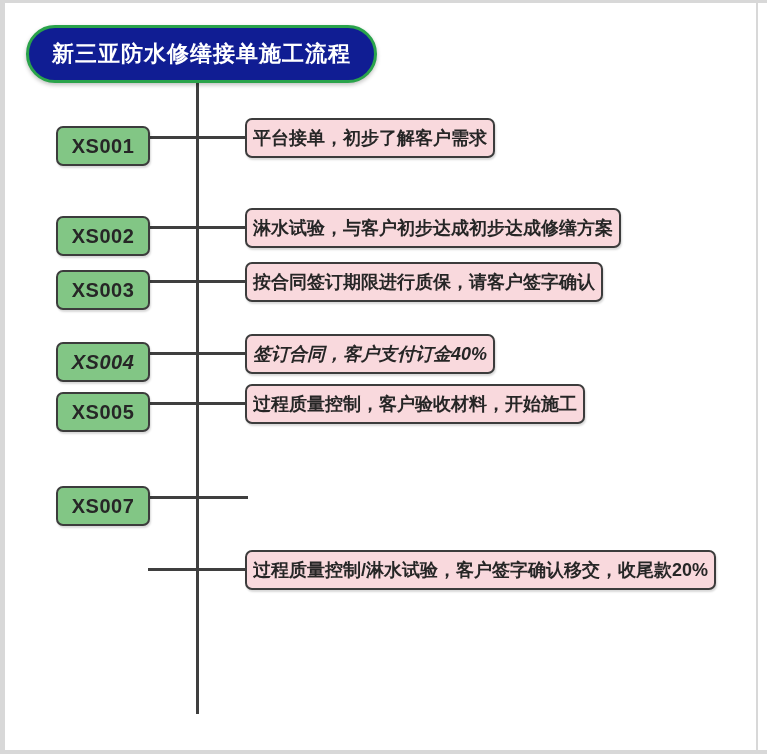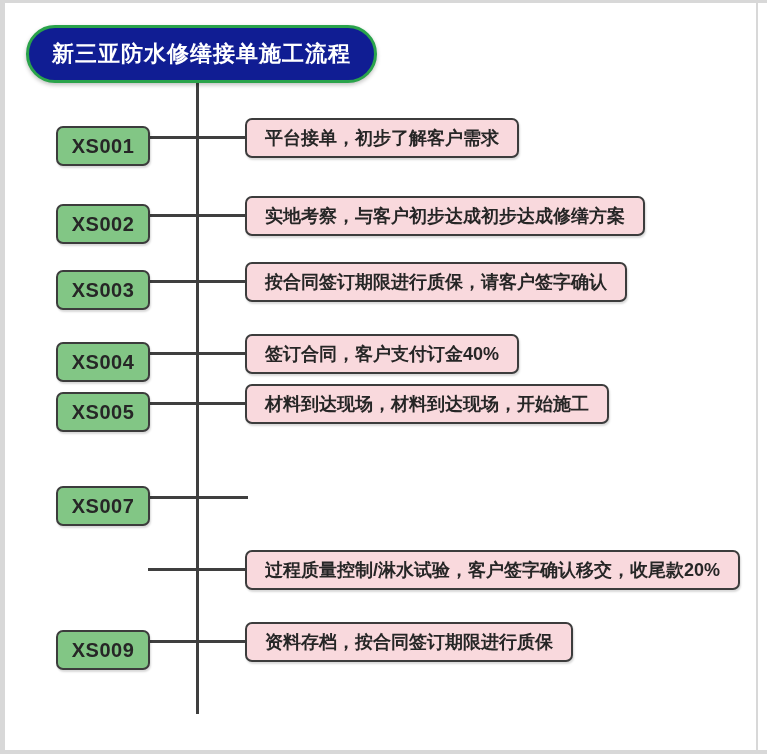--- a/index.html
+++ b/index.html
@@ -58,23 +58,23 @@
     position: absolute;
     left: 196px; top: 83px;
     width: 3px; height: 631px;
     background: var(--line);
     z-index: 1;
   }
 
   .rows { position: absolute; left: 0; top: 0; width: 100%; height: 100%; }
   .row { position: absolute; left: 0; width: 100%; height: 40px; }
   .row:nth-of-type(1) { top: 118px; }
-  .row:nth-of-type(2) { top: 196px; border-radius: 19px; }
+  .row:nth-of-type(2) { top: 208px; border-radius: 19px; }
   .row:nth-of-type(3) { top: 262px; }
-  .row:nth-of-type(4) { top: 334px; }
+  .row:nth-of-type(4) { top: 334px; font-style: italic; }
   .row:nth-of-type(5) { top: 384px; }
   .row:nth-of-type(6) { top: 478px; }
   .row:nth-of-type(7) { top: 550px; }
   .row:nth-of-type(8) { top: 622px; }
   .row:nth-of-type(9) { top: 694px; }
 
   .hline {
     position: absolute;
     left: 148px; top: 18px;
     width: 100px; height: 3px;
@@ -92,21 +92,21 @@
     font-size: 20px; font-weight: bold; letter-spacing: 0.5px;
     color: var(--box-text);
     box-shadow: 1px 2px 2px rgba(0,0,0,0.15);
     z-index: 2;
     margin-top: 8px;
   }
   .desc-box {
     position: absolute;
     left: 245px; top: 0;
     height: 40px;
-    padding: 0 18px;
+    padding: 0 6px;
     background: var(--desc-box-bg);
     border: 2.5px solid var(--box-border);
     border-radius: 7px;
     display: flex; align-items: center;
     font-size: 18px; font-weight: bold;
     color: var(--box-text);
     white-space: nowrap;
     box-shadow: 1px 2px 2px rgba(0,0,0,0.15);
     z-index: 2;
   }
@@ -128,44 +128,39 @@
 
   <div class="rows">
     <div class="row">
       <div class="hline"></div>
       <div class="code-box">XS001</div>
       <div class="desc-box">平台接单，初步了解客户需求</div>
     </div>
     <div class="row">
       <div class="hline"></div>
       <div class="code-box">XS002</div>
-      <div class="desc-box">实地考察，与客户初步达成初步达成修缮方案</div>
+      <div class="desc-box">淋水试验，与客户初步达成初步达成修缮方案</div>
     </div>
     <div class="row">
       <div class="hline"></div>
       <div class="code-box">XS003</div>
       <div class="desc-box">按合同签订期限进行质保，请客户签字确认</div>
     </div>
     <div class="row">
       <div class="hline"></div>
       <div class="code-box">XS004</div>
       <div class="desc-box">签订合同，客户支付订金40%</div>
     </div>
     <div class="row">
       <div class="hline"></div>
       <div class="code-box">XS005</div>
-      <div class="desc-box">材料到达现场，材料到达现场，开始施工</div>
+      <div class="desc-box">过程质量控制，客户验收材料，开始施工</div>
     </div>
     <div class="row">
       <div class="hline"></div>
       <div class="code-box">XS007</div>
     </div>
     <div class="row">
       <div class="hline"></div>
       <div class="desc-box">过程质量控制/淋水试验，客户签字确认移交，收尾款20%</div>
     </div>
-    <div class="row">
-      <div class="hline"></div>
-      <div class="code-box">XS009</div>
-      <div class="desc-box">资料存档，按合同签订期限进行质保</div>
-    </div>
   </div>
 </div>
 
 </body></html>

